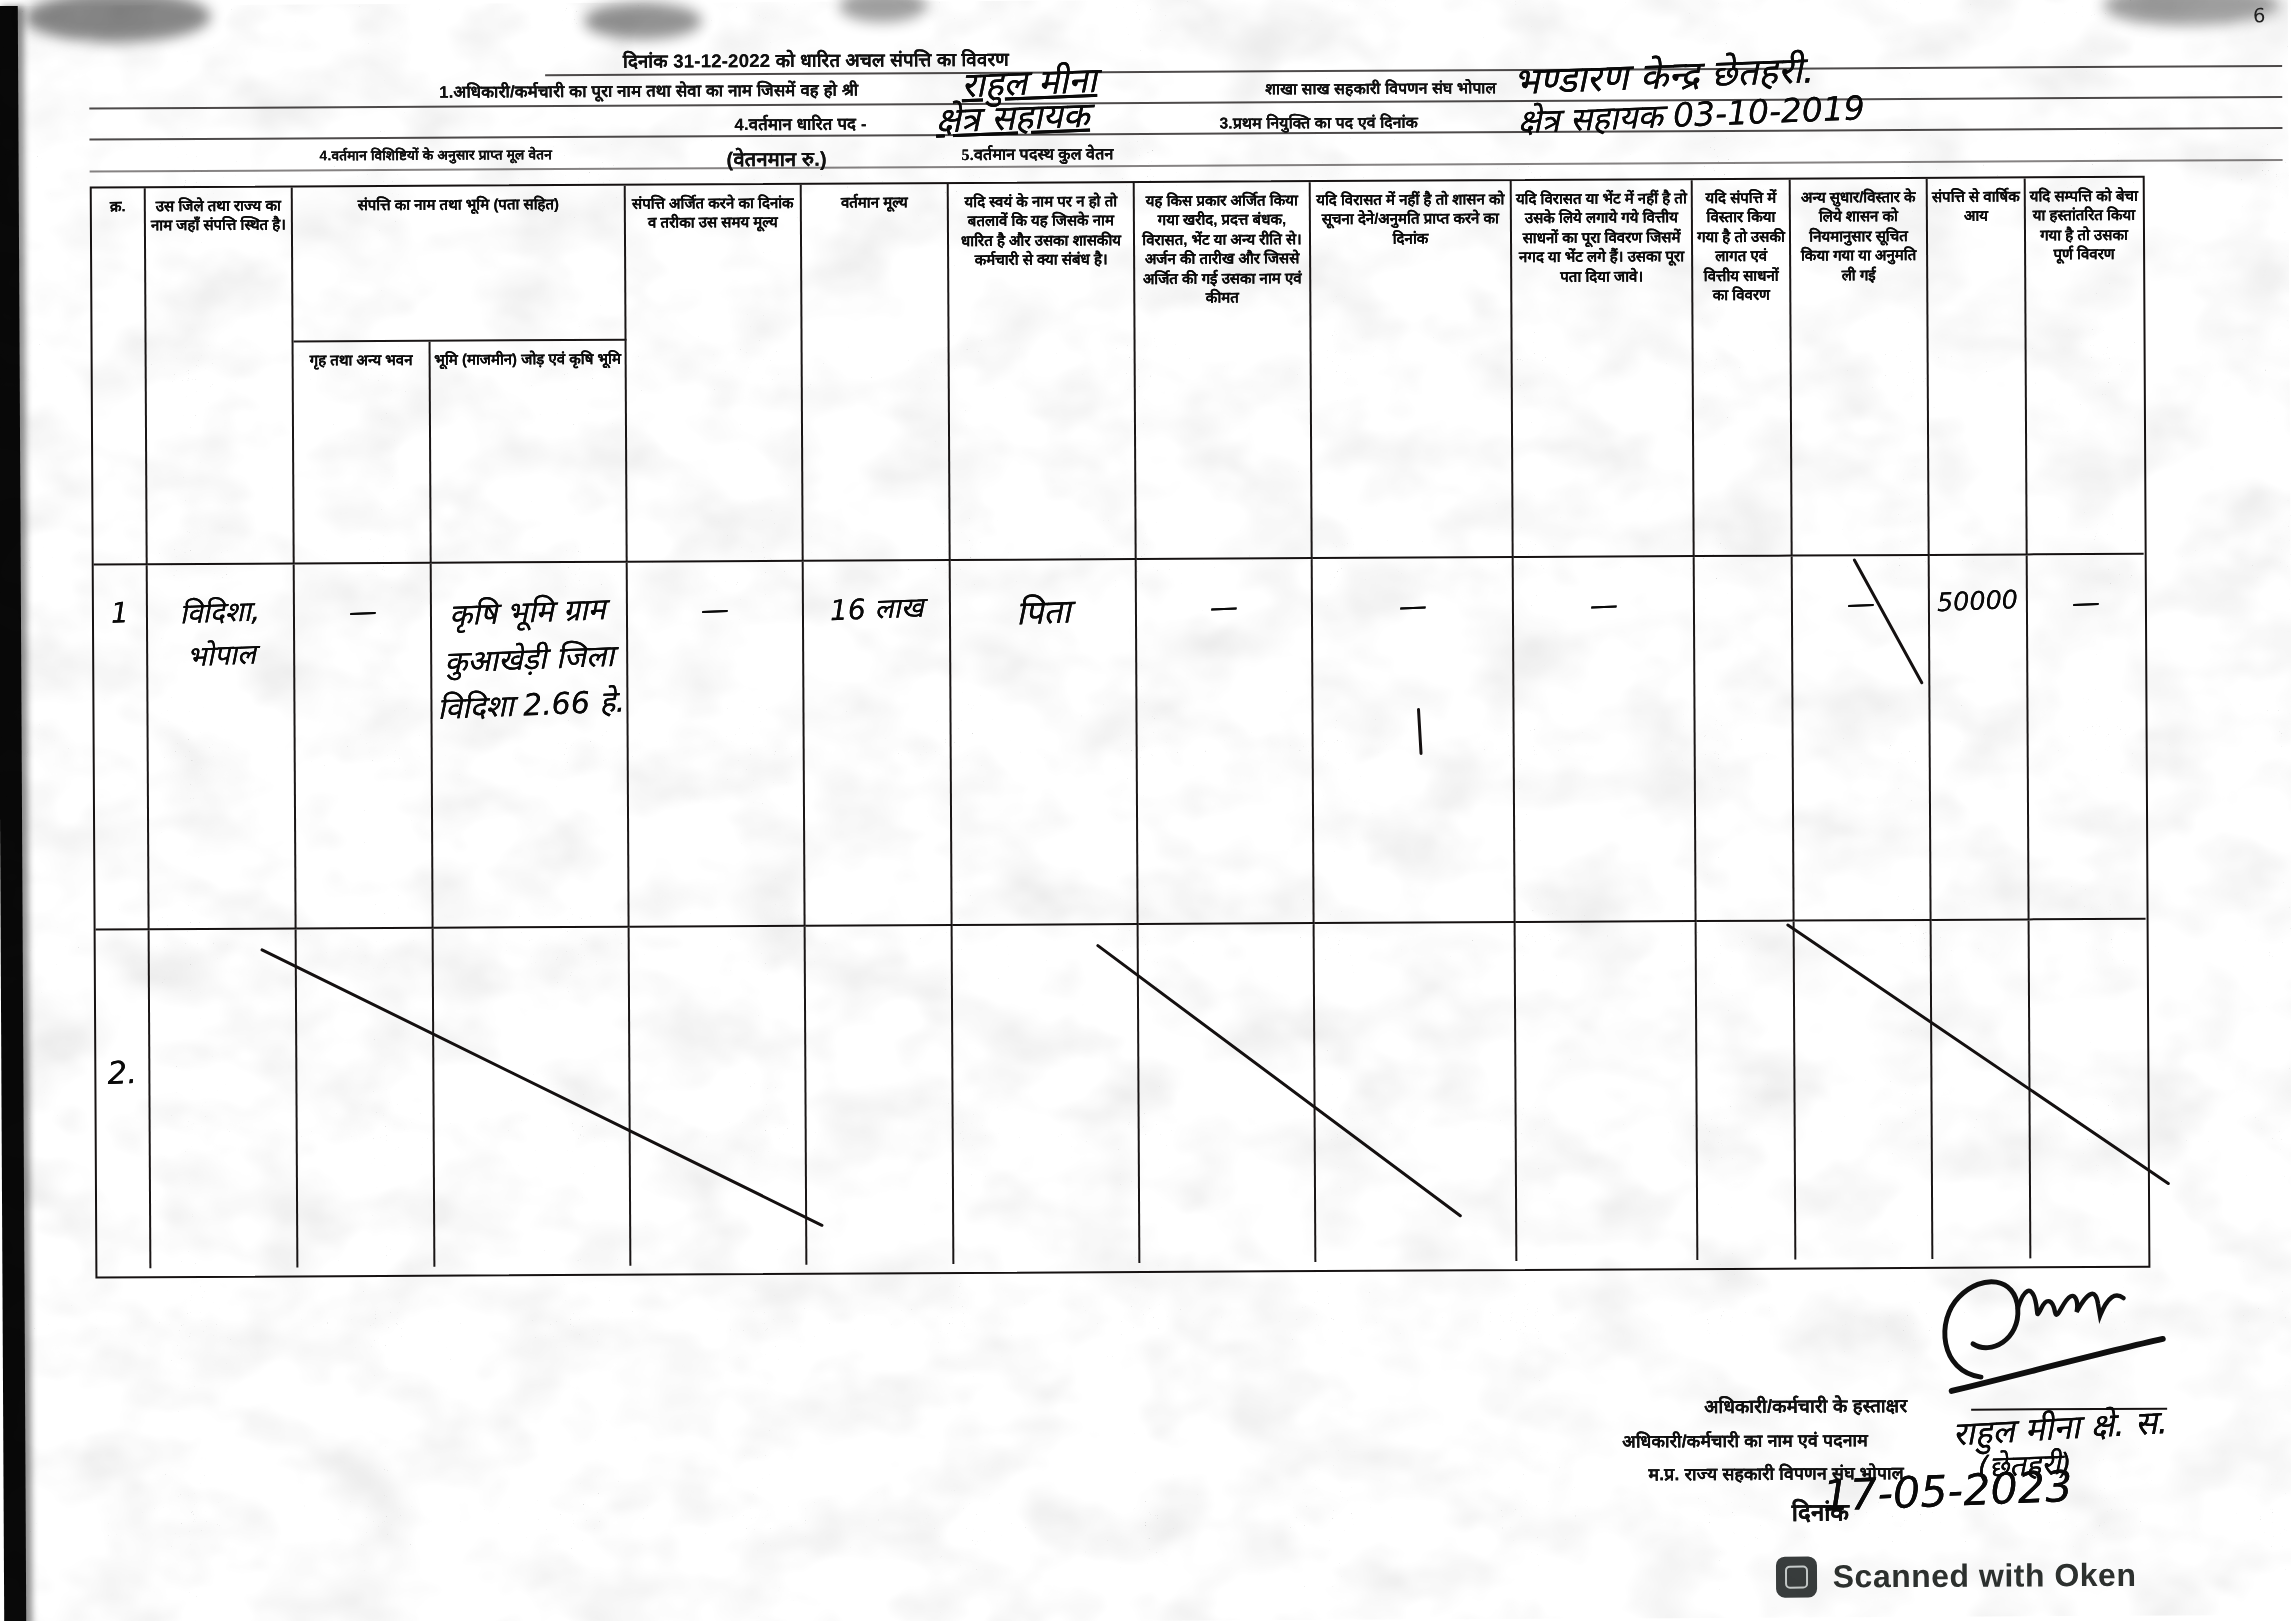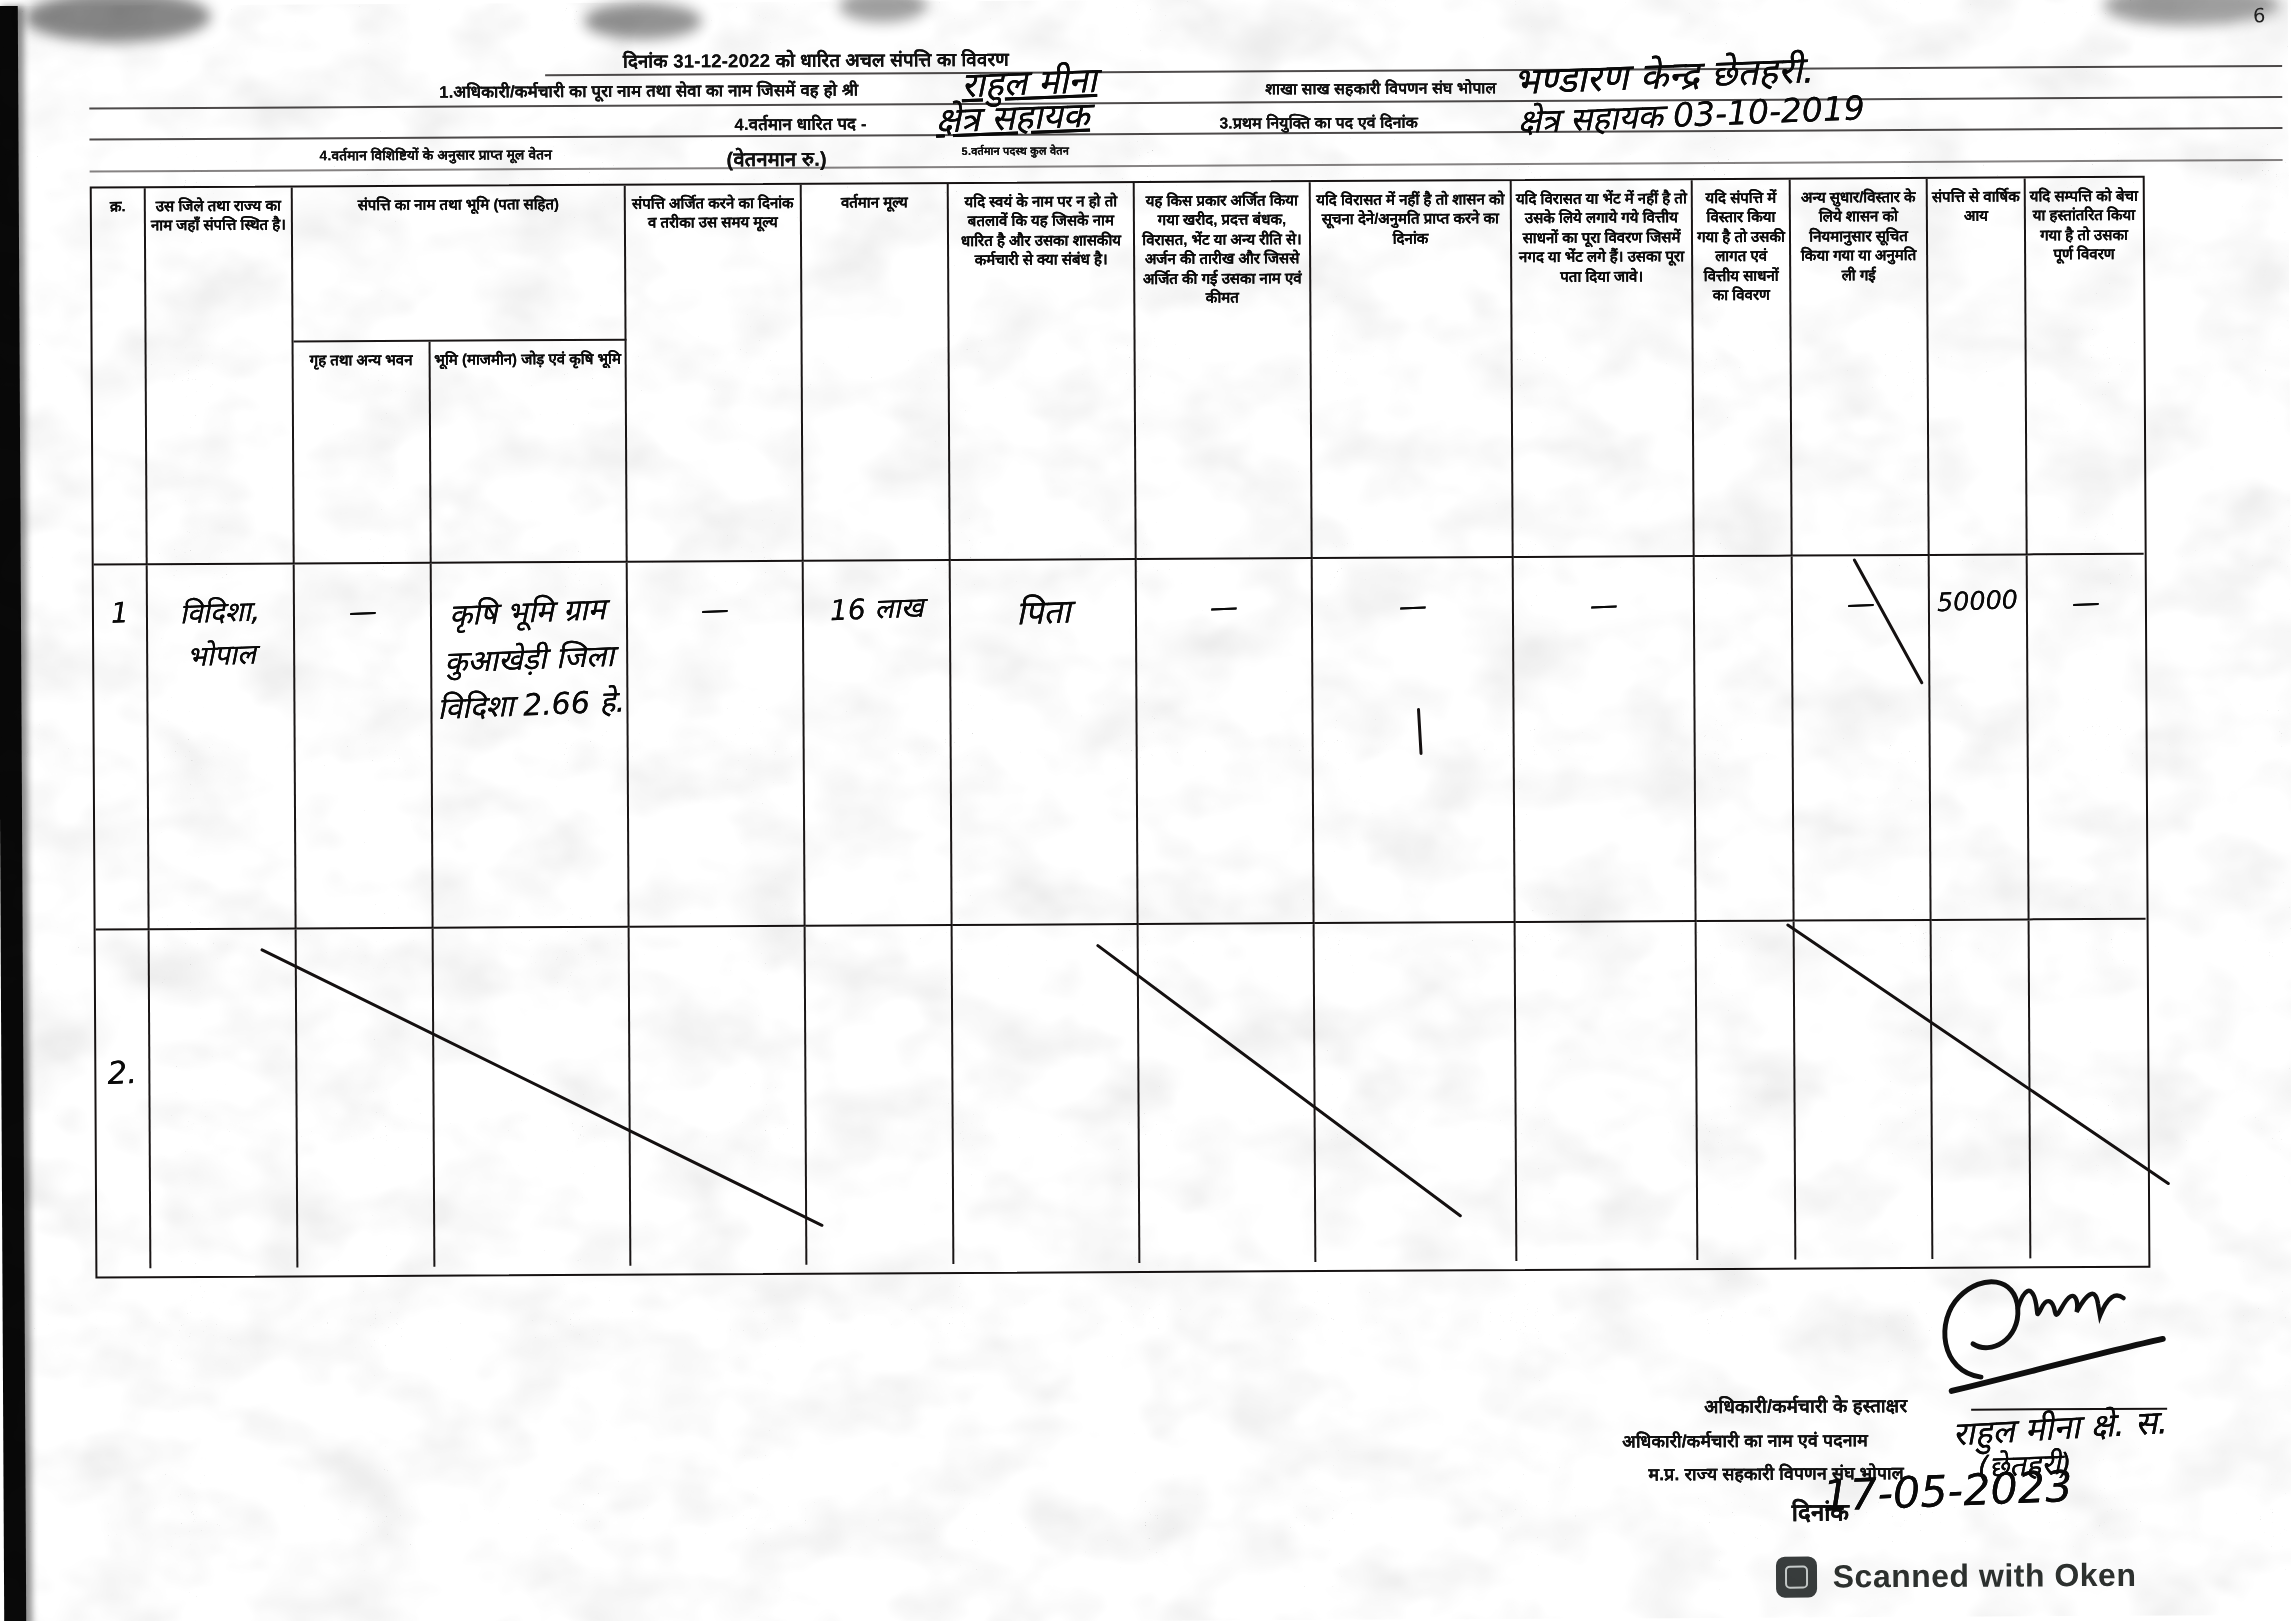--- a/index.html
+++ b/index.html
@@ -72,21 +72,21 @@
   <div class="ptxt" style="left:1269px;top:78px;font-size:15.7px;">शाखा साख सहकारी विपणन संघ भोपाल</div>
   <div class="hand" style="left:1517px;top:51px;font-size:37px;">भण्डारण केन्द्र छेतहरी.</div>
 
   <div class="ptxt" style="left:738px;top:110px;font-size:16.7px;">4.वर्तमान धारित पद -</div>
   <div class="hand" style="left:939px;top:92px;font-size:35px;text-decoration:underline;">क्षेत्र सहायक</div>
   <div class="ptxt" style="left:1223px;top:112px;font-size:15.7px;">3.प्रथम नियुक्ति का पद एवं दिनांक</div>
   <div class="hand" style="left:1521px;top:94px;font-size:33px;">क्षेत्र सहायक 03-10-2019</div>
 
   <div class="ptxt" style="left:323px;top:141px;font-size:13.7px;">4.वर्तमान विशिष्टियों के अनुसार प्राप्त मूल वेतन</div>
   <div class="ptxt" style="left:730px;top:143px;font-size:20px;">(वेतनमान रु.)</div>
-  <div class="ptxt" style="left:965px;top:142px;font-size:11px;">5.वर्तमान पदस्थ कुल वेतन</div>
+  <div class="ptxt" style="left:965px;top:142px;font-size:16px;font-family:Liberation Serif, serif;">5.वर्तमान पदस्थ कुल वेतन</div>
 
   <div class="tbl">
     <div class="hc sp2">क्र.</div>
     <div class="hc sp2">उस जिले तथा राज्य का नाम जहाँ संपत्ति स्थित है।</div>
     <div class="hc grp">संपत्ति का नाम तथा भूमि (पता सहित)</div>
     <div class="hc sub" style="grid-column:3;">गृह तथा अन्य भवन</div>
     <div class="hc sub" style="grid-column:4;">भूमि (माजमीन) जोड़ एवं कृषि भूमि</div>
     <div class="hc sp2">संपत्ति अर्जित करने का दिनांक व तरीका उस समय मूल्य</div>
     <div class="hc sp2">वर्तमान मूल्य</div>
     <div class="hc sp2">यदि स्वयं के नाम पर न हो तो बतलावें कि यह जिसके नाम धारित है और उसका शासकीय कर्मचारी से क्या संबंध है।</div>

